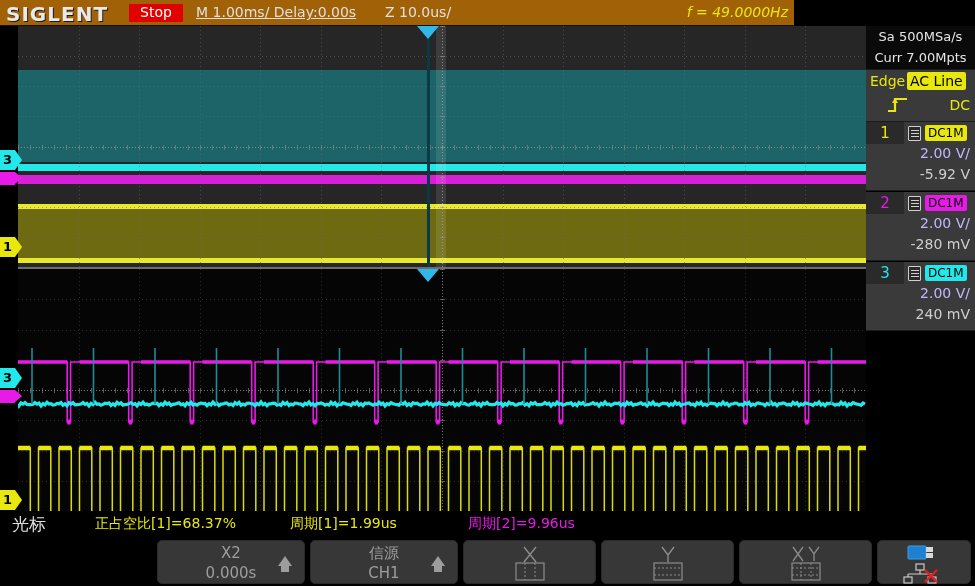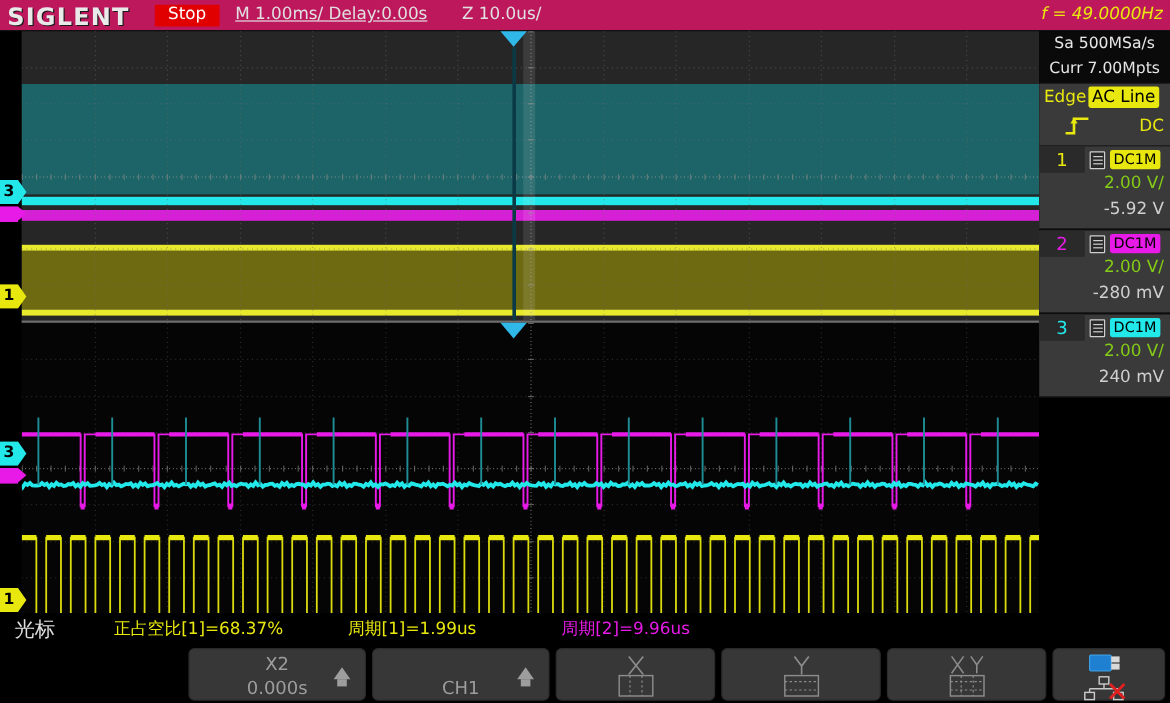--- a/index.html
+++ b/index.html
@@ -5,22 +5,22 @@
   * { box-sizing: border-box; margin:0; padding:0; }
   html,body{ background:#000; }
   body{
     width:975px; height:586px; overflow:hidden;
     font-family:"DejaVu Sans","Liberation Sans",sans-serif;
     color:#d8d8d8; position:relative;
   }
 
   
   #topbar{
-    position:absolute; left:0; top:0; width:975px; height:26px;
-    background:#be185d; border-bottom:1px solid #111;
+    position:absolute; left:0; top:0; width:794px; height:26px;
+    background:#a16207; border-bottom:1px solid #111;
   }
   #logo{
     position:absolute; left:6px; top:2px;
     font-size:20px; font-weight:bold; letter-spacing:1px;
     color:#e9e9e9; font-family:"DejaVu Sans","Liberation Sans",sans-serif;
     text-shadow:1px 1px 0 #1a1a1a;
   }
   #runstop{
     position:absolute; left:129px; top:4px;
     background:#e00000; color:#ffffff; font-size:14px;
@@ -128,21 +128,21 @@
   .chbox{ height:69px; background:#3a3a3a; }
   #ch1-box{ top:96px; } #ch2-box{ top:166px; } #ch3-box{ top:236px; }
   .ch-hdr{ position:absolute; left:0; top:0; width:109px; height:22px; }
   .ch-num{ position:absolute; left:0; top:0; width:38px; height:22px;
            background:#2a2a2a; font-size:15px; line-height:22px; text-align:center; }
   .ch-bw{ position:absolute; left:42px; top:4px; width:13px; height:15px;
           border:1px solid #cfcfcf; border-radius:1px; background:#2a2a2a; }
   .ch-bw i{ position:absolute; left:2px; width:8px; height:1px; background:#cfcfcf; }
   .ch-cpl{ position:absolute; left:59px; top:3px; font-size:12px; color:#000;
            padding:1px 3px; border-radius:2px; white-space:nowrap; }
-  .ch-v{ position:absolute; right:5px; top:23px; font-size:14px; color:#84cc16; }
+  .ch-v{ position:absolute; right:5px; top:23px; font-size:14px; color:#c4b5fd; }
   .ch-o{ position:absolute; right:5px; top:44px; font-size:14px; color:#cfcfcf; }
 
   
   #measbar{ position:absolute; left:0; top:511px; width:975px; height:25px;
             background:#000; }
   #meas-label{ position:absolute; left:12px; top:2px; font-size:17px; color:#e0e0e0; }
   .meas{ position:absolute; top:4px; font-size:14px; white-space:nowrap; }
 
   
   #btnbar{ position:absolute; left:0; top:536px; width:975px; height:50px;
@@ -507,20 +507,21 @@
 <div id="btnbar">
 
 
   <div class="btn" style="left:157px; width:148px;">
     <div class="l1">X2</div>
     <div class="l2">0.000s</div>
     <div class="knob"></div>
   </div>
 
   <div class="btn" style="left:310px; width:148px;">
+    <div class="l1">信源</div>
     <div class="l2">CH1</div>
     <div class="knob"></div>
   </div>
 
   <div class="btn" style="left:463px; width:133px;">
     <span style="position:absolute;left:0;right:0;top:5px;display:flex;justify-content:center;">
       <svg width="64" height="36" viewBox="0 0 64 36">
         <path d="M26,1 L38,16 M38,1 L26,16" stroke="#8c8c8c" stroke-width="1.4" fill="none"></path>
         <rect x="18" y="17" width="28" height="17" stroke="#8c8c8c" stroke-width="1.2" fill="none"></rect>
         <path d="M27,17 L27,34 M37,17 L37,34" stroke="#8c8c8c" stroke-width="1" stroke-dasharray="2,2" fill="none"></path>

